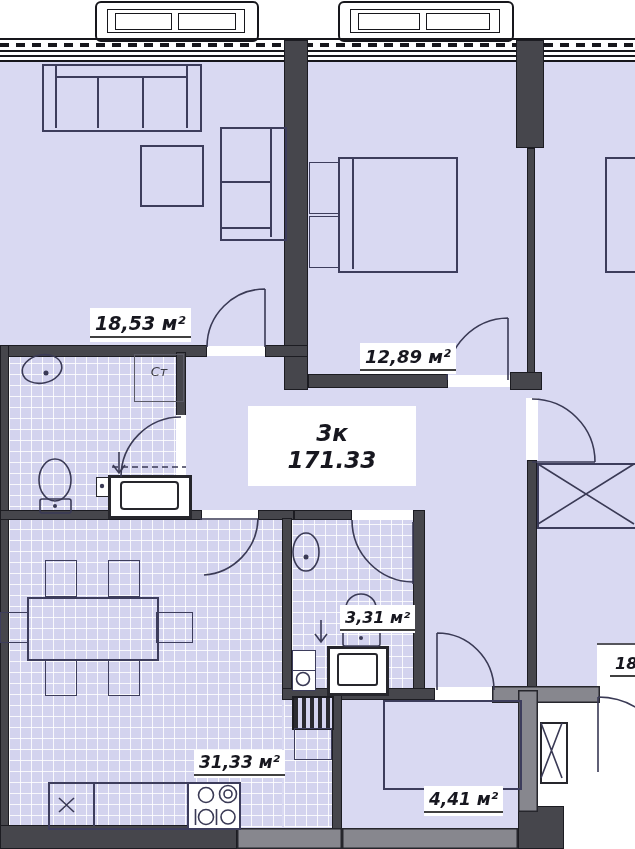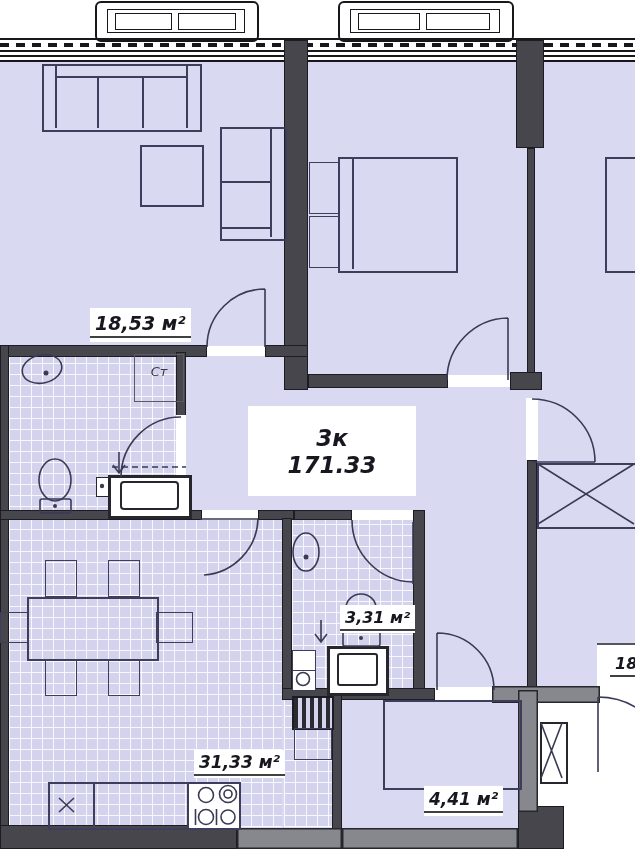--- a/index.html
+++ b/index.html
@@ -174,31 +174,34 @@
       <circle cx="55" cy="506" r="2"></circle>
       <circle cx="361" cy="638" r="2"></circle>
       <circle cx="102" cy="486" r="2.2"></circle>
     </g>
   </svg>
 
 
   <div class="a lbl" style="left:90px;top:308px;height:34px;font-size:19px">
       <span class="u">18,53 м²</span>
     </div>
+  <div class="a lbl" style="left:360px;top:343px;height:31px;font-size:18px">
+      <span class="u">12,89 м²</span>
+    </div>
   <div class="a lbl" style="left:340px;top:605px;height:28px;font-size:16px">
       <span class="u">3,31 м²</span>
     </div>
   <div class="a lbl" style="left:194px;top:750px;height:28px;font-size:17px">
       <span class="u">31,33 м²</span>
     </div>
   <div class="a lbl" style="left:424px;top:786px;height:30px;font-size:17px">
       <span class="u">4,41 м²</span>
     </div>
   <div class="a lbl" style="left:610px;top:651px;height:28px;font-size:16px">
       <span class="u">18,</span>
     </div>
 
-  <div class="a unit" style="left:248px;top:406px;width:168px;height:90px">
+  <div class="a unit" style="left:248px;top:406px;width:168px;height:80px">
     <div style="font-size:23px;font-weight:600">3к</div>
     <div style="font-size:23px;font-weight:600">171.33</div>
   </div>
 
 </div>
 
 </body></html>

